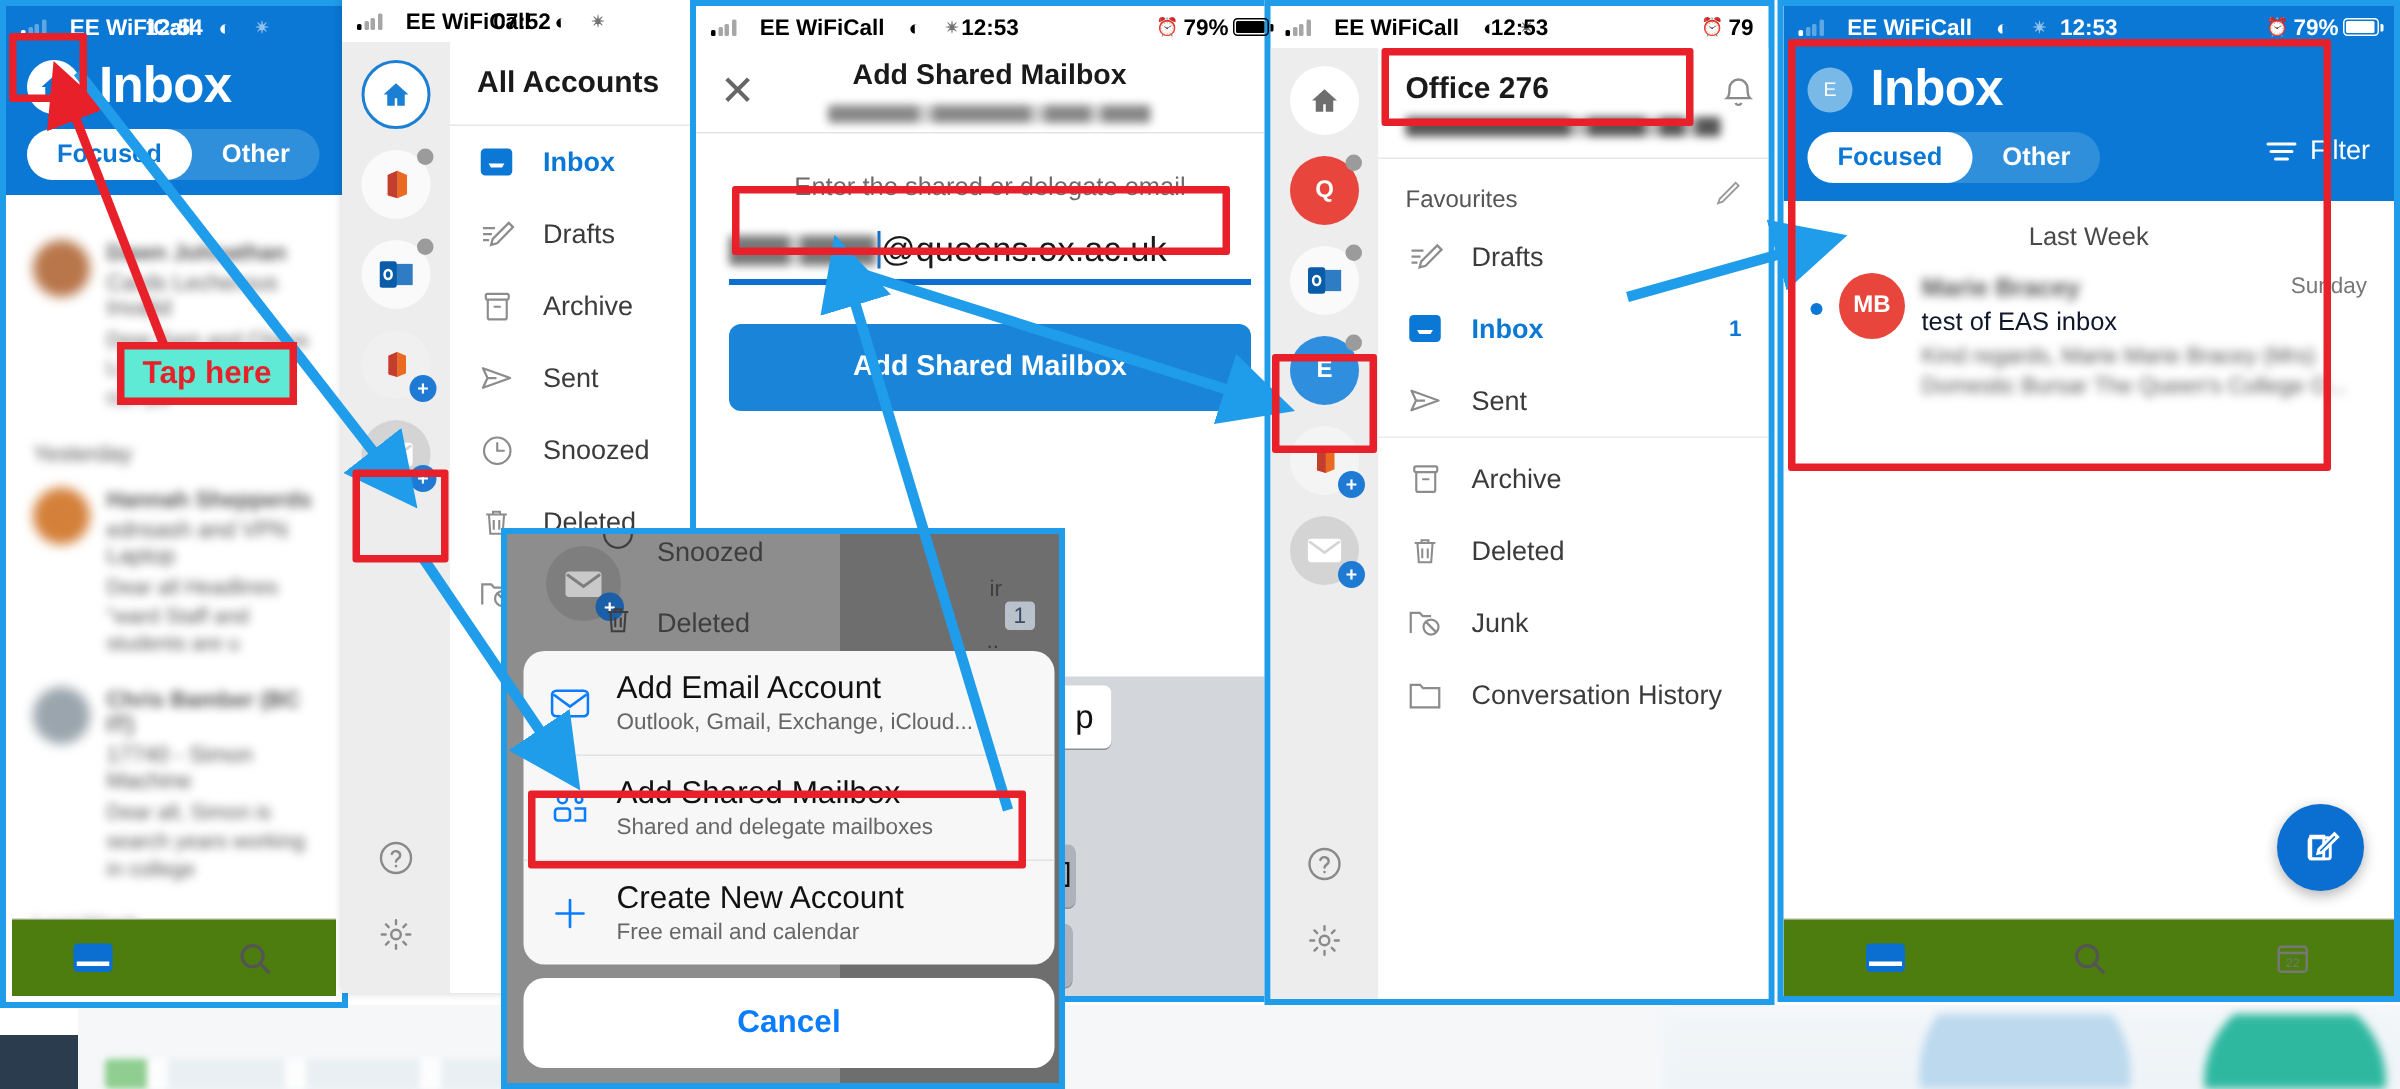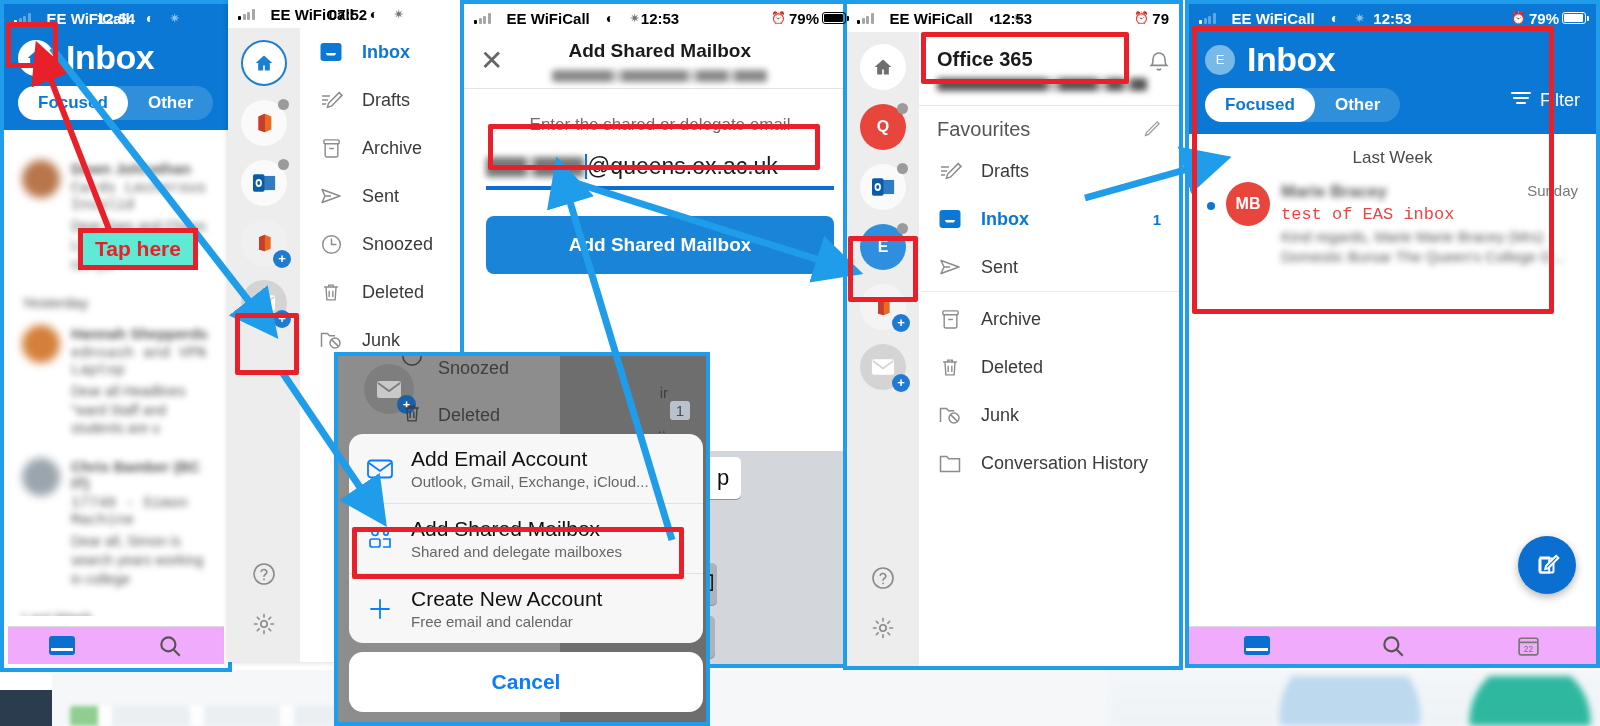--- a/index.html
+++ b/index.html
@@ -51,38 +51,38 @@
   .home-btn { width:36px; height:36px; border-radius:50%; background:#fff; color:#0a78d4;
      display:flex; align-items:center; justify-content:center; flex:none; }
   .avatar-btn { width:30px; height:30px; border-radius:50%; background:#79b9e8; color:#fff;
      display:flex; align-items:center; justify-content:center; font-size:13px; flex:none; }
   .title-big { font-size:34px; font-weight:bold; letter-spacing:-.5px; }
   .seg { display:inline-flex; background:#2f8fdb; border-radius:18px; margin-top:9px; }
   .seg span { padding:7px 20px; font-size:17px; font-weight:bold; border-radius:18px; }
   .seg .on { background:#fff; color:#0a78d4; }
   .seg .off { color:#fff; }
   .row2 { display:flex; align-items:center; }
-  .filter { margin-left:auto; display:flex; gap:8px; font-size:18px; color:#fff; }
+  .filter { margin-left:auto; display:flex; align-items:center; gap:8px; font-size:18px; color:#fff; }
 
   
   .sect { padding:10px 14px 4px; font-size:15px; color:#666; }
   .mailrow { display:flex; padding:10px 14px; gap:11px; align-items:flex-start; }
   .dot { width:8px; height:8px; border-radius:50%; background:#0a78d4; margin-top:20px; flex:none; }
   .ava { width:38px; height:38px; border-radius:50%; display:flex; align-items:center;
      justify-content:center; color:#fff; font-size:14px; font-weight:bold; flex:none; }
   .mbody { flex:1; min-width:0; }
   .mfrom { font-size:15px; font-weight:bold; color:#1a1a1a; }
-  .msub { font-size:15px; color:#ef4444; margin-top:3px;font-family:Liberation Mono, monospace; }
+  .msub { font-size:15px; color:#0f172a; margin-top:3px; }
   .mprev { font-size:14px; color:#8a8a8a; margin-top:3px; line-height:1.35; }
   .mtime { font-size:14px; color:#777; margin-left:8px; flex:none; }
   .blur { filter:blur(3.2px); color:#555; }
   .blur-hard { filter:blur(4px); }
 
   
-  .bnav { position:absolute; left:0; right:0; bottom:0; height:38px; background:#f0abfc;
+  .bnav { position:absolute; left:0; right:0; bottom:0; height:52px; background:#4d7c0f;
      border-top:1px solid #dcdcdc; display:flex; }
   .bnav > div { flex:1; display:flex; align-items:center; justify-content:center; }
   .env { width:26px; height:19px; background:#0a6fd0; border-radius:3px; position:relative; }
   .env::after { content:""; position:absolute; left:2px; top:2px; width:22px; height:10px;
      border-top:3px solid #fff; border-radius:0 0 11px 11px; transform:scaleY(-1); }
 
   
   .rail { position:absolute; left:0; top:28px; bottom:0; width:72px; background:#ededed;
      display:flex; flex-direction:column; align-items:center; padding-top:12px; }
   .rail .acc { width:46px; height:46px; border-radius:50%; margin-bottom:14px; position:relative;
@@ -95,21 +95,21 @@
   .rail .sp { flex:1; }
   .rail .bot { width:100%; display:flex; flex-direction:column; align-items:center; gap:22px; padding-bottom:22px; }
 
   
   .flist { position:absolute; left:72px; top:28px; right:0; bottom:0; background:#fff; }
   .acct-head { padding:16px 18px 14px; border-bottom:1px solid #e6e6e6; display:flex; align-items:flex-start; }
   .acct-name { font-size:20px; font-weight:bold; color:#1a1a1a; }
   .acct-mail { height:13px; margin-top:7px; width:210px;
      background:linear-gradient(90deg,#555 0 110px,#bbb 110px 122px,#555 122px 160px,#bbb 160px 170px,#555 170px 186px,#bbb 186px 194px,#555 194px 210px);
      filter:blur(3px); border-radius:2px; }
-  .fav { padding:12px 18px 4px; font-size:20px; color:#555; display:flex; align-items:flex-start; }
+  .fav { padding:12px 18px 4px; font-size:16px; color:#555; display:flex; align-items:flex-end; }
   .frow { display:flex; align-items:center; gap:18px; padding:11px 18px; font-size:18px; color:#3b3b3b; }
   .frow.act { color:#0a78d4; font-weight:bold; }
   .fbadge { margin-left:auto; font-size:15px; color:#0a78d4; }
   .ic { width:26px; height:26px; flex:none; display:flex; align-items:center; justify-content:center; }
 
   
   .fab { position:absolute; right:20px; bottom:70px; width:58px; height:58px; border-radius:50%;
      background:#0a6fd0; color:#fff; display:flex; align-items:center; justify-content:center;
      box-shadow:0 3px 9px rgba(0,0,0,.3); }
 
@@ -307,20 +307,23 @@
         <div>
           <svg width="24" height="24" viewBox="0 0 24 24" fill="none" stroke="#8a8a8a" stroke-width="1.6">
             <circle cx="12" cy="12" r="3.2"></circle>
             <path d="M12 2.5v2.6M12 18.9v2.6M21.5 12h-2.6M5.1 12H2.5M18.7 5.3l-1.8 1.8M7.1 16.9l-1.8 1.8M18.7 18.7l-1.8-1.8M7.1 7.1 5.3 5.3" stroke-linecap="round"></path>
             </svg>
         </div>
       </div>
     </div>
 
     <div class="flist">
+      <div class="acct-head" style="padding-bottom:16px;">
+        <div class="acct-name">All Accounts</div>
+      </div>
       <div class="frow act">
         <span class="ic">
           <svg width="24" height="22" viewBox="0 0 24 22">
               <rect x="1.5" y="2" width="21" height="18" rx="3" fill="#0a78d4"></rect>
               <path d="M1.5 12h5.2l1.6 2.6h7.4l1.6-2.6h5.2" fill="#fff"></path>
             </svg>
         </span>
         <span>Inbox</span>
       </div>
       <div class="frow">
@@ -597,21 +600,21 @@
             <circle cx="12" cy="12" r="3.2"></circle>
             <path d="M12 2.5v2.6M12 18.9v2.6M21.5 12h-2.6M5.1 12H2.5M18.7 5.3l-1.8 1.8M7.1 16.9l-1.8 1.8M18.7 18.7l-1.8-1.8M7.1 7.1 5.3 5.3" stroke-linecap="round"></path>
             </svg>
         </div>
       </div>
     </div>
 
     <div class="flist">
       <div class="acct-head">
         <div>
-          <div class="acct-name">Office 365</div>
+          <div class="acct-name">Office 276</div>
           <div class="acct-mail"></div>
         </div>
         <div style="margin-left:auto;padding-top:2px;">
           <svg width="24" height="24" viewBox="0 0 24 24" fill="none" stroke="#8a8a8a" stroke-width="1.6">
             <path d="M6 9a6 6 0 0 1 12 0c0 5 1.6 6.4 1.6 6.4H4.4S6 14 6 9z"></path>
               <path d="M10 18.6a2.2 2.2 0 0 0 4 0"></path>
             </svg>
         </div>
       </div>
 

